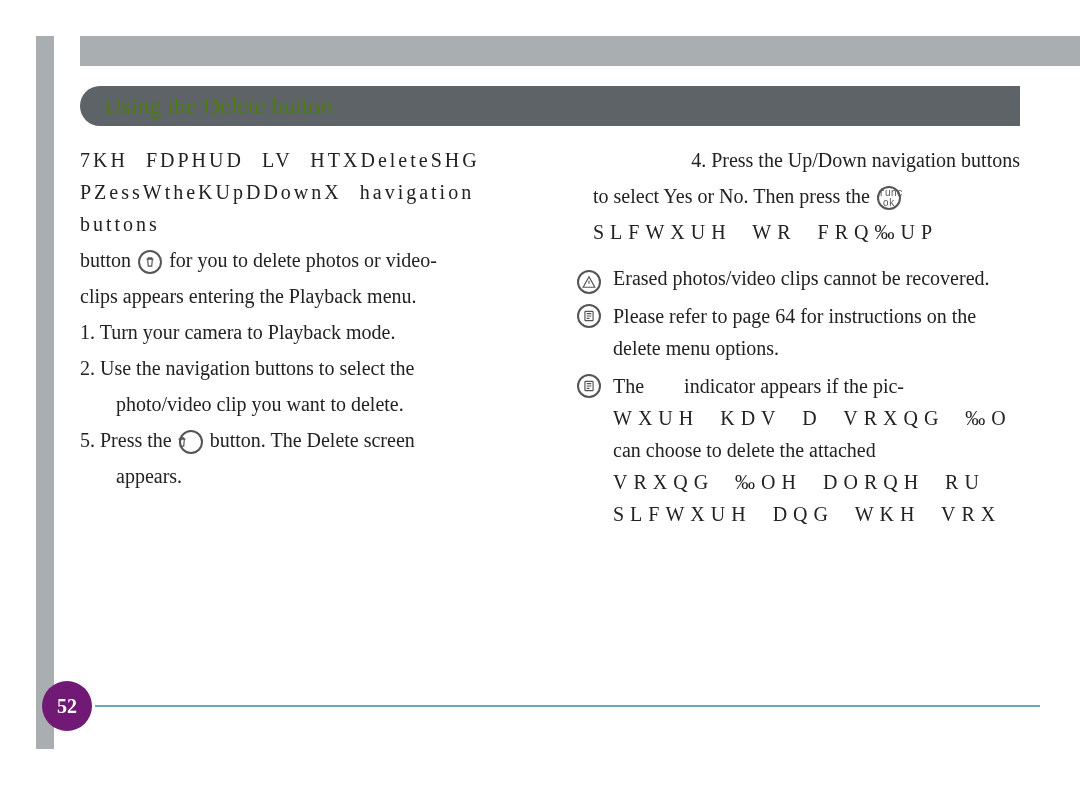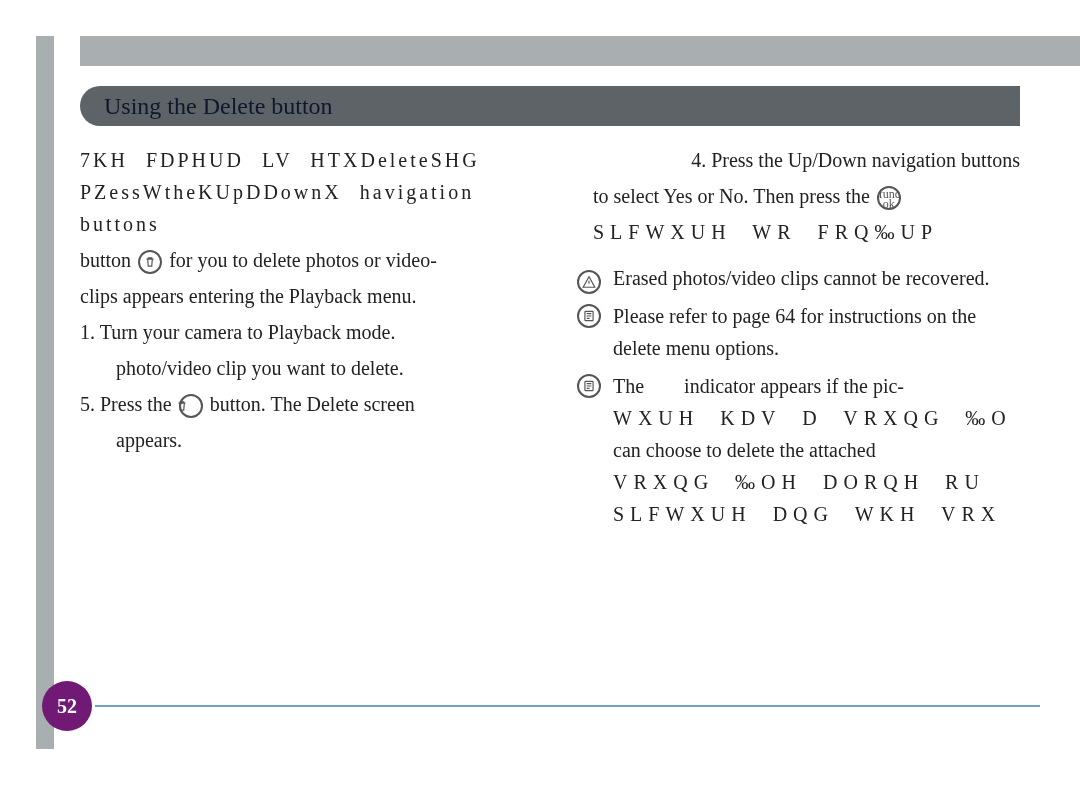--- a/index.html
+++ b/index.html
@@ -39,21 +39,21 @@
     position: absolute;
     top: 0;
     left: 0;
     right: 0;
     bottom: 0;
     background: #5e6368;
     border-radius: 20px 0 0 20px;
   }
   .section-header-text {
     position: relative;
-    color: #0f172a;
+    color: #4d7c0f;
     font-size: 24px;
     line-height: 40px;
     padding-left: 24px;
     font-weight: normal;
   }
   .body-columns {
     position: absolute;
     top: 140px;
     left: 80px;
     width: 940px;
@@ -153,39 +153,40 @@
       <span class="circ">
         <svg viewBox="0 0 24 24" fill="none" stroke="#555" stroke-width="2">
           <path d="M6 7h12M9 7V5h6v2M8 7l1 12h6l1-12"></path>
         </svg>
       </span>
       <span>for you to delete photos or video-</span>
     </p>
     <p>clips appears entering the Playback menu.</p>
     <div class="indent-list">
       <p>1. Turn your camera to Playback mode.</p>
+      <p>2. Use the navigation buttons to select the</p>
       <p style="padding-left:36px;text-indent:0;">photo/video clip you want to delete.</p>
       <p>
         <span>5. Press the</span>
         <span class="circ">
           <svg viewBox="0 0 24 24" fill="none" stroke="#555" stroke-width="2">
             <path d="M6 7h12M9 7V5h6v2M8 7l1 12h6l1-12"></path>
           </svg>
         </span>
         <span>button. The Delete screen</span>
       </p>
       <p style="padding-left:36px;text-indent:0;">appears.</p>
     </div>
   </div>
 
   <div class="col">
     <p style="padding-left:18px;text-indent:-18px;text-align:right;">4. Press the Up/Down navigation buttons</p>
     <p style="padding-left:18px;">
       <span>to select Yes or No. Then press the</span>
-      <span class="circ" style="font-size:12px;line-height:10px;padding-top:1px;">func<br>ok</span>
+      <span class="circ" style="font-size:10px;line-height:10px;padding-top:1px;font-family:Liberation Mono, monospace;">func<br>ok</span>
     </p>
     <p class="garbled" style="padding-left:18px;">SLFWXUH WR FRQ‰UP</p>
 
     <div class="info-row" style="margin-top:14px;align-items:flex-end;">
       <span class="circ">
         <svg viewBox="0 0 24 24" fill="none" stroke="#555" stroke-width="2">
           <path d="M12 3L2 21h20L12 3z"></path>
             <path d="M12 10v5M12 18h0"></path>
         </svg>
       </span>

